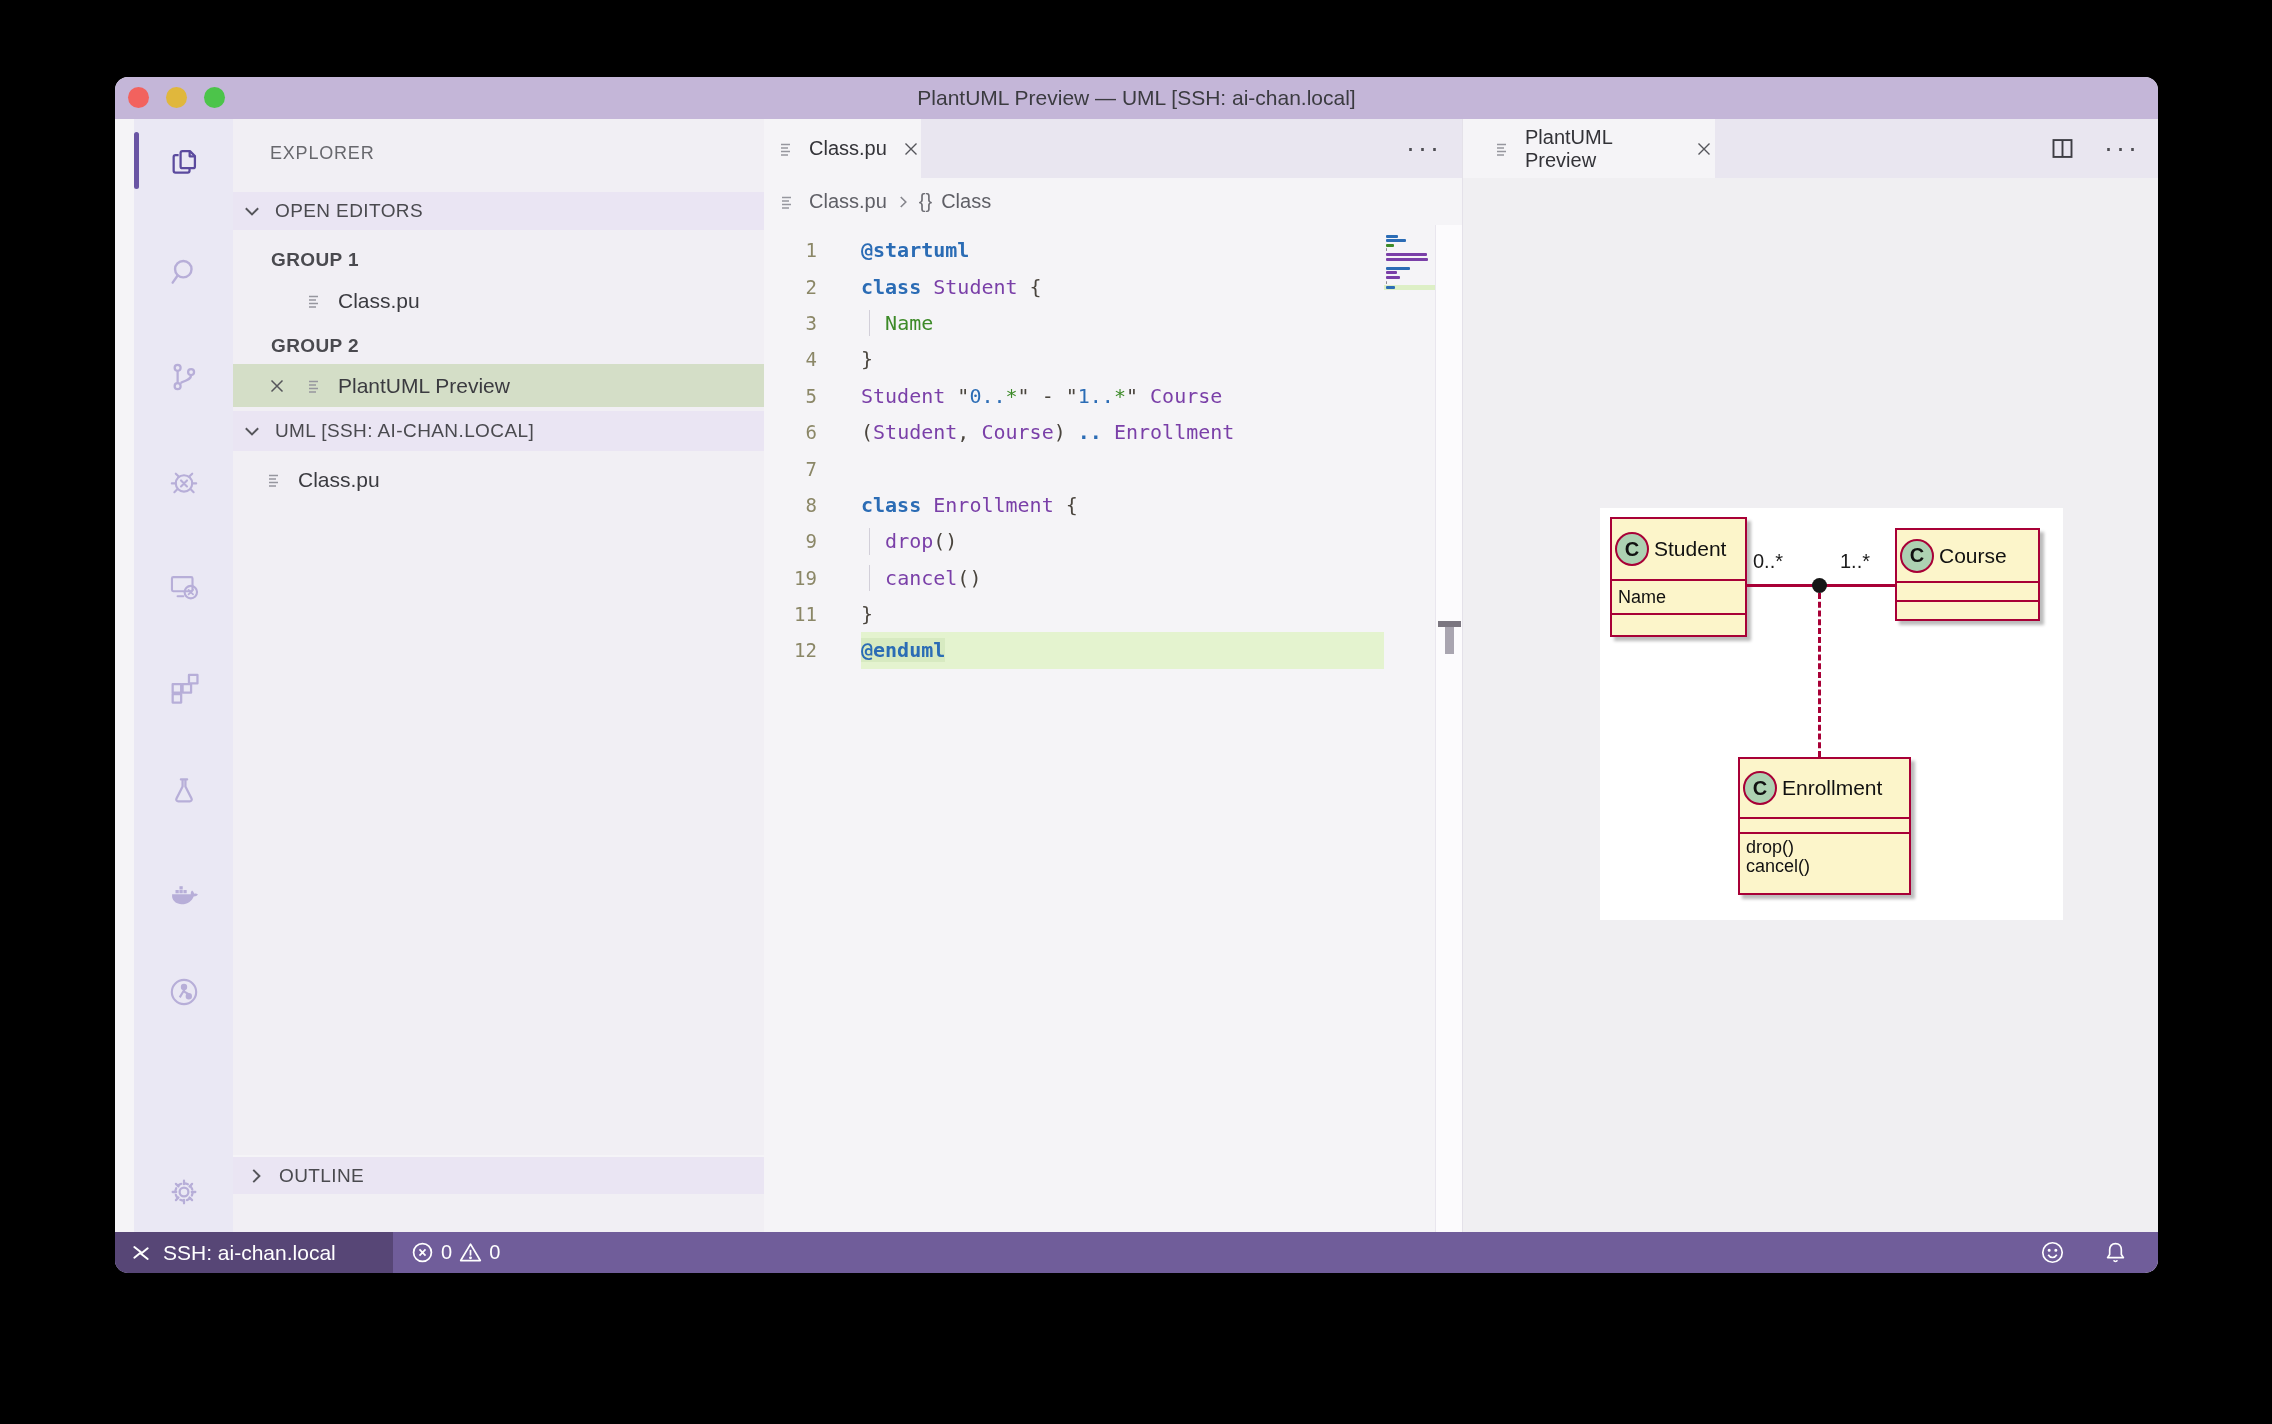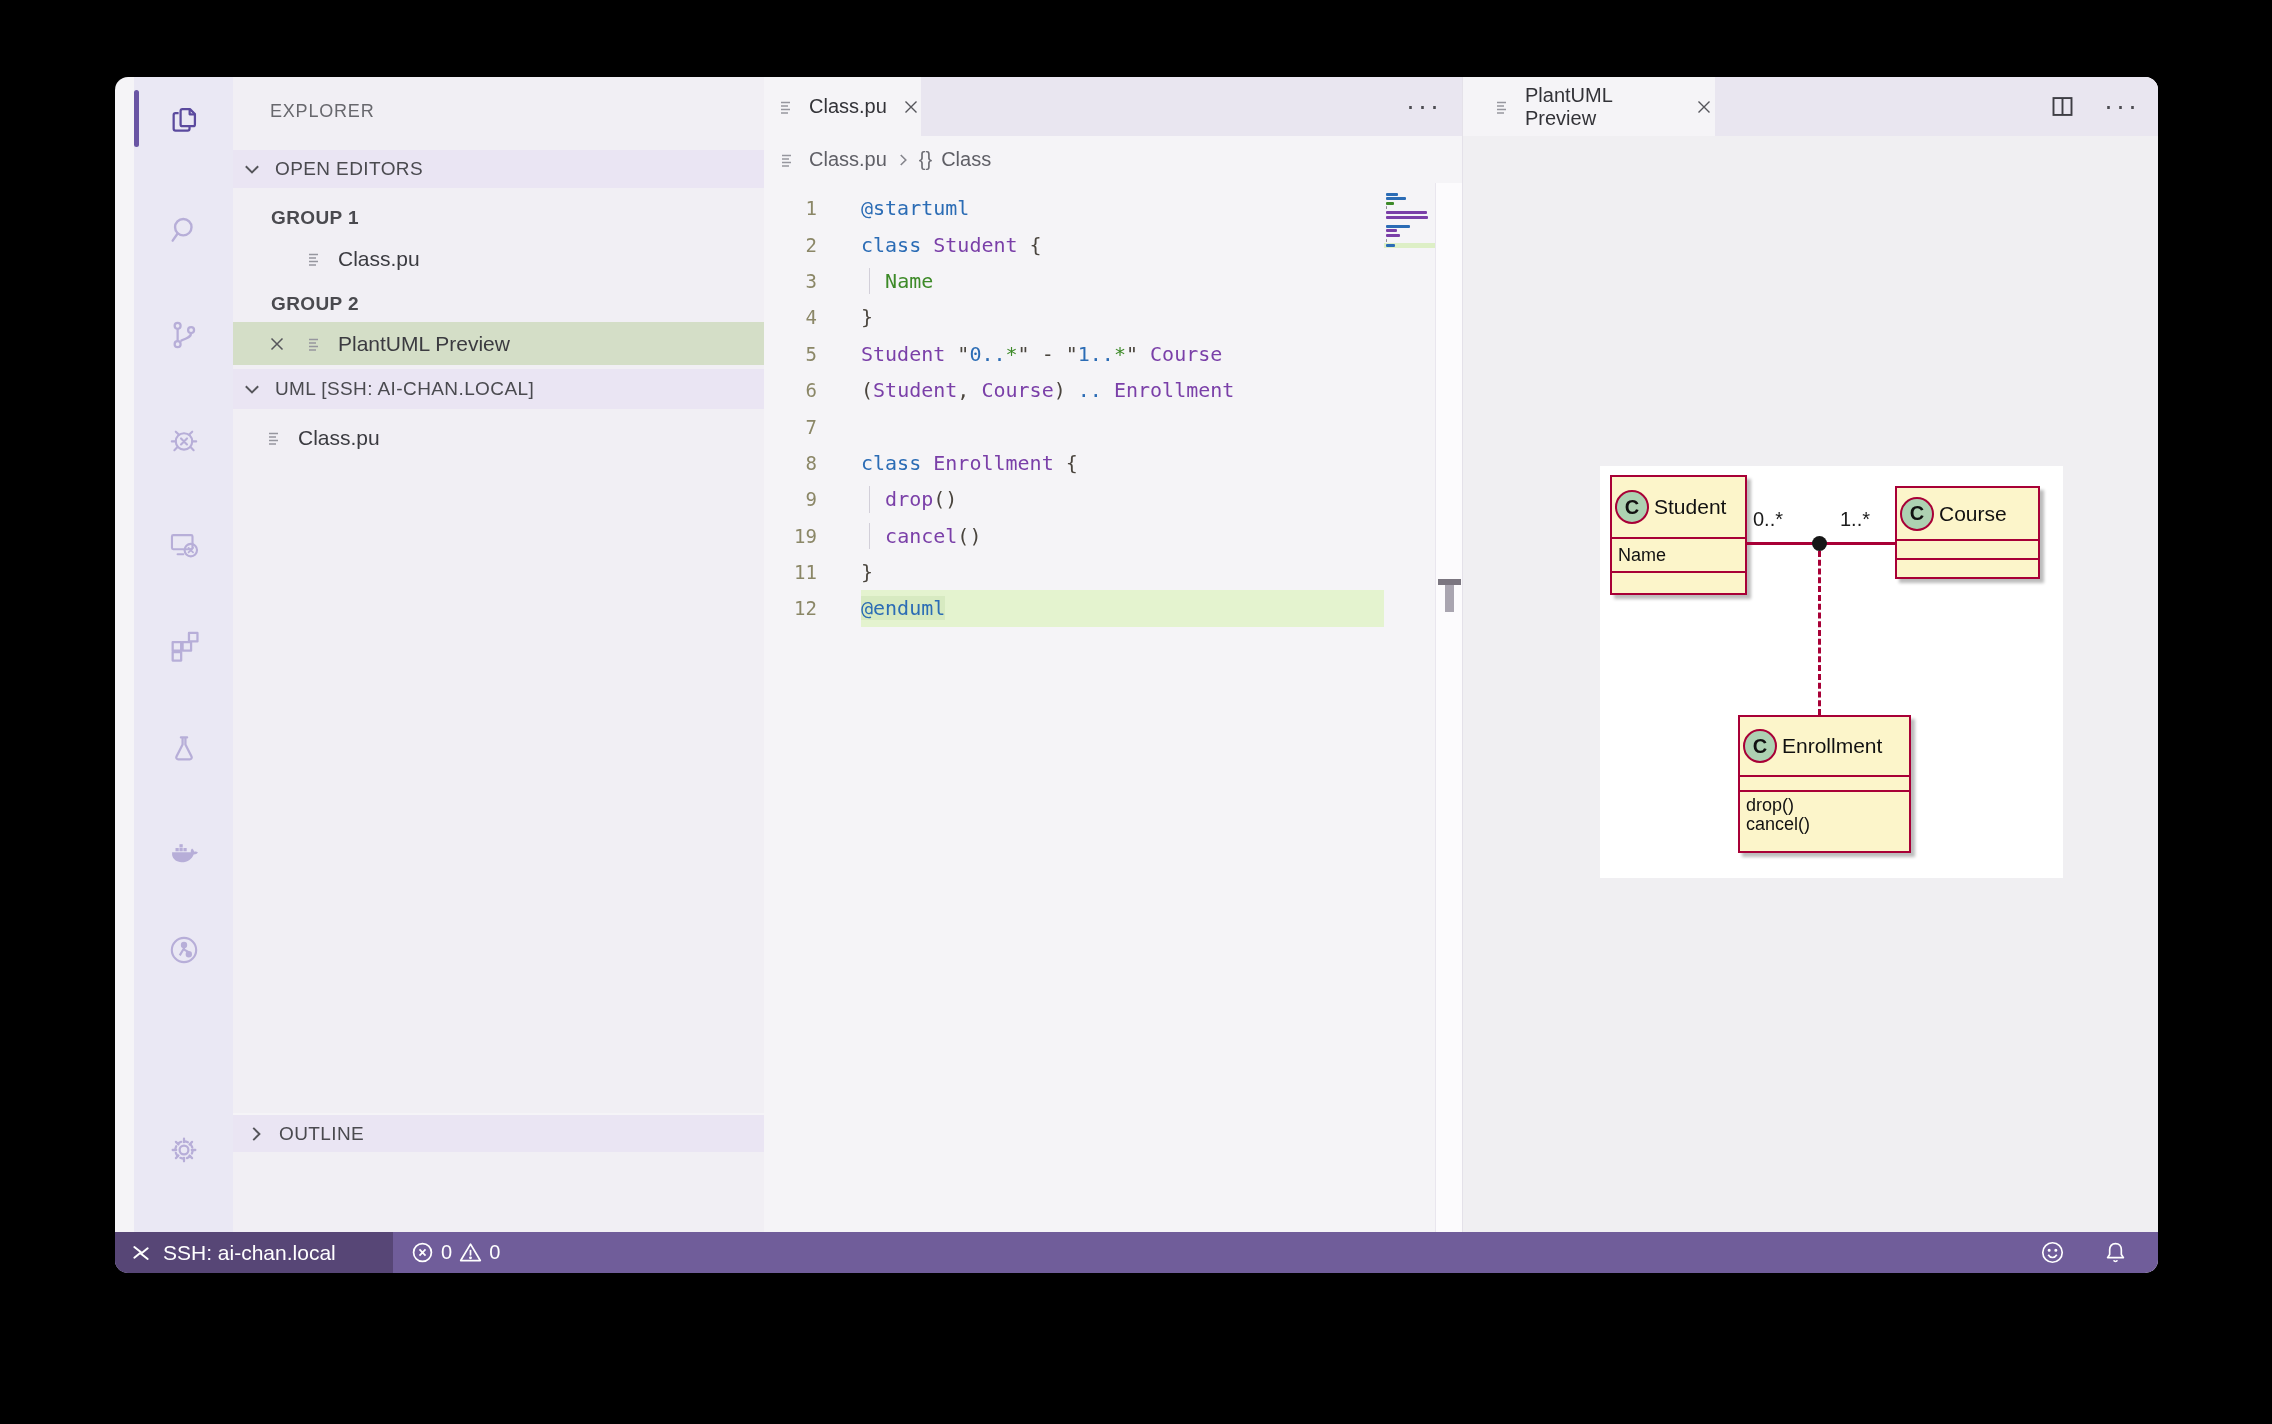--- a/index.html
+++ b/index.html
@@ -62,21 +62,21 @@
   .bc-sep svg { width:18px; height:18px; color:#85858c; margin:0 7px; display:block; }
   .bc-sym { color:#6d6d74; margin-right:9px; }
   .codearea { flex:1; position:relative; background:#f5f4f7; overflow:hidden; }
   #code-lines { position:absolute; top:7px; left:0; right:78px; }
   .cl { display:flex; align-items:center; height:36.4px; position:relative;
         font-family:"DejaVu Sans Mono", monospace; font-size:20px; }
   .cl .num { width:53px; text-align:right; color:#8b8767; font-size:19px; flex:none; }
   .cl .ct { margin-left:44px; white-space:pre; position:relative; z-index:1; }
   .cl.active::before { content:""; position:absolute; left:97px; right:0; top:0; bottom:0; background:#e4f3cf; }
   .cl .guide { position:absolute; left:105px; top:5px; bottom:5px; width:1px; background:#d2cfd9; z-index:1; }
-  .tk-kw{color:#2b6cb5;} .tk-type{color:#7a3fa8;} .tk-green{color:#3d8a28;}
+  .tk-kw{color:#2b6cb5;font-weight:bold;} .tk-type{color:#7a3fa8;} .tk-green{color:#3d8a28;}
   .tk-num{color:#2b6cb5;} .tk-punct{color:#4a453e;} .tk-def{color:#3c3c3c;}
   .word-hl { background:#d7eac1; }
   .minimap { position:absolute; left:620px; top:8px; width:51px; }
   .mm-row { height:3px; margin:1.6px 0; position:relative; }
   .mm-row.active { background:#ddefc6; height:5px; }
   .mm-bar { position:absolute; left:2px; top:0; height:3px; border-radius:1px; }
   .gutter { position:absolute; left:671px; top:0; bottom:0; width:27px; background:#fcfbfd; border-left:1px solid #e9e6ee; }
   .sash-bar { position:absolute; top:396px; left:2px; width:23px; height:6px; background:#7b7680; }
   .sash-stem { position:absolute; top:402px; left:9px; width:9px; height:27px; background:#a9a5b0; }
 
@@ -121,20 +121,28 @@
   .problems { display:flex; align-items:center; gap:7px; margin-left:18px; font-size:20px; }
   .problems svg { width:23px; height:23px; display:block; }
   .sbright { position:absolute; right:30px; top:0; height:100%; display:flex; align-items:center; gap:38px; }
   .sbright svg { width:25px; height:25px; display:block; }
 </style>
 </head>
 <body>
 
 <div class="window">
 
+  <div class="titlebar">
+    <div class="lights">
+      <span class="light r"></span>
+      <span class="light y"></span>
+      <span class="light g"></span>
+    </div>
+    <div class="title">PlantUML Preview — UML [SSH: ai-chan.local]</div>
+  </div>
 
   <div class="mainrow">
 
     <nav class="activitybar">
       <div class="ab-ind"></div>
       <div class="ab-item active" style="top:11px">
         <svg viewBox="0 0 24 24" fill="none" stroke="currentColor" stroke-width="1.6" stroke-linejoin="round">
           <path d="M8.2 7.2H6c-.7 0-1.3.6-1.3 1.3v9.7c0 .7.6 1.3 1.3 1.3h8.6c.7 0 1.3-.6 1.3-1.3v-1.9"></path>
           <path d="M9.6 5.6c0-.7.6-1.3 1.3-1.3h5.3l3.5 3.5v7.3c0 .7-.6 1.3-1.3 1.3h-7.5c-.7 0-1.3-.6-1.3-1.3V5.6z"></path>
           <path d="M16 4.5V8h3.6"></path>

